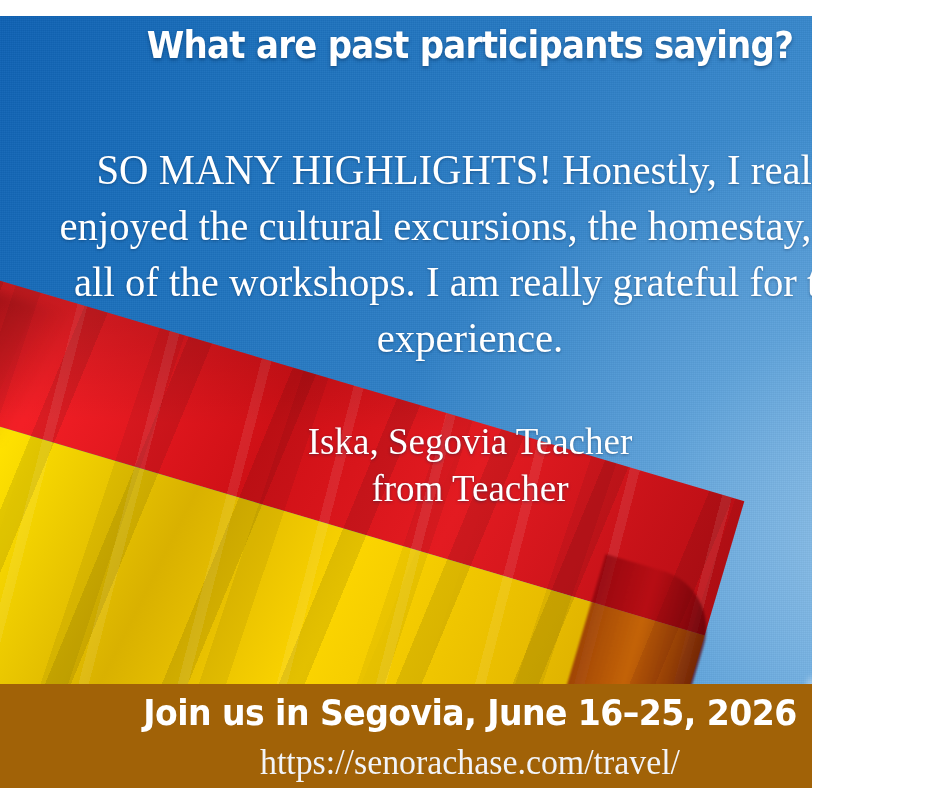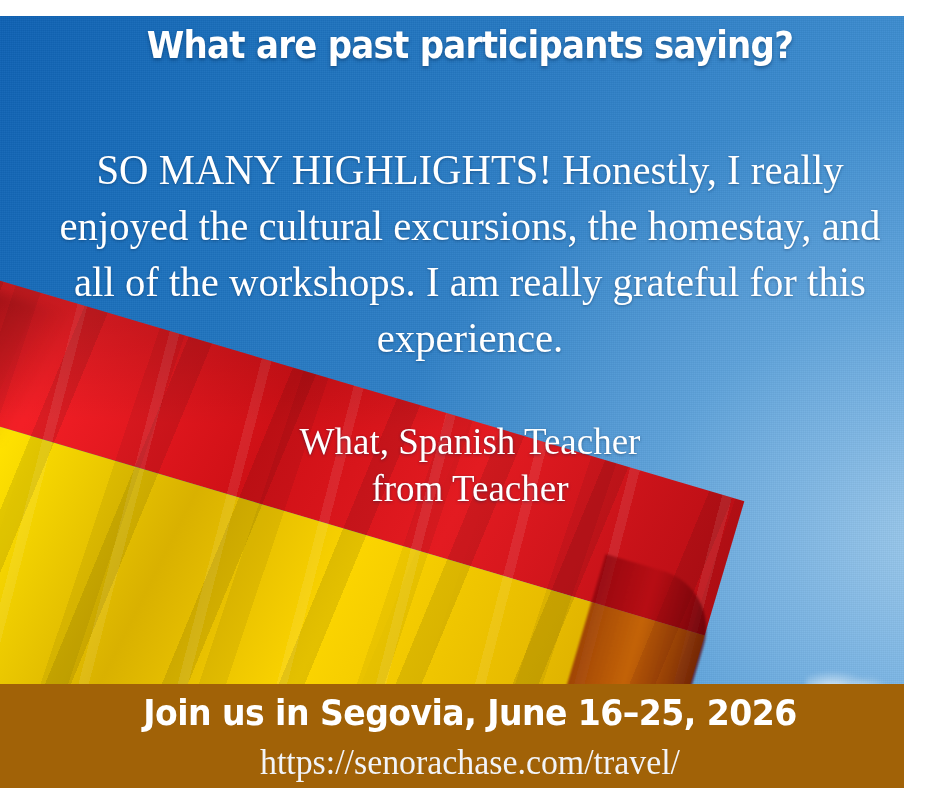--- a/index.html
+++ b/index.html
@@ -1,21 +1,21 @@
 <!DOCTYPE html>
 <html><head>
 <meta charset="utf-8">
 <title>Promo Graphic</title>
 <style>
   html,body{margin:0;padding:0;background:#ffffff;}
   body{font-family:"Liberation Sans",sans-serif;}
 
   .canvas{
     position:relative;
-    width:904px;height:788px;
+    width:812px;height:788px;
     overflow:hidden;
     background:#ffffff;
   }
 
   
   .top-strip{
     position:absolute;left:0;top:0;width:940px;height:16px;
     background:#ffffff;z-index:30;
   }
 
@@ -196,21 +196,21 @@
     </div>
   </div>
 
   <div class="top-strip"></div>
 
   <div class="headline">What are past participants saying?</div>
 
   <div class="quote">SO MANY HIGHLIGHTS! Honestly, I really enjoyed the cultural excursions, the homestay, and all of the workshops. I am really grateful for this experience.</div>
 
   <div class="attrib">
-    <span class="line">What, Spanish Teacher</span>
+    <span class="line">Iska, Segovia Teacher</span>
     <span class="line">from Teacher</span>
   </div>
 
   <div class="banner">
     <div class="banner-title">Join us in Segovia, June 16–25, 2026</div>
     <div class="banner-url">https://senorachase.com/travel/</div>
   </div>
 
 </div>
 

